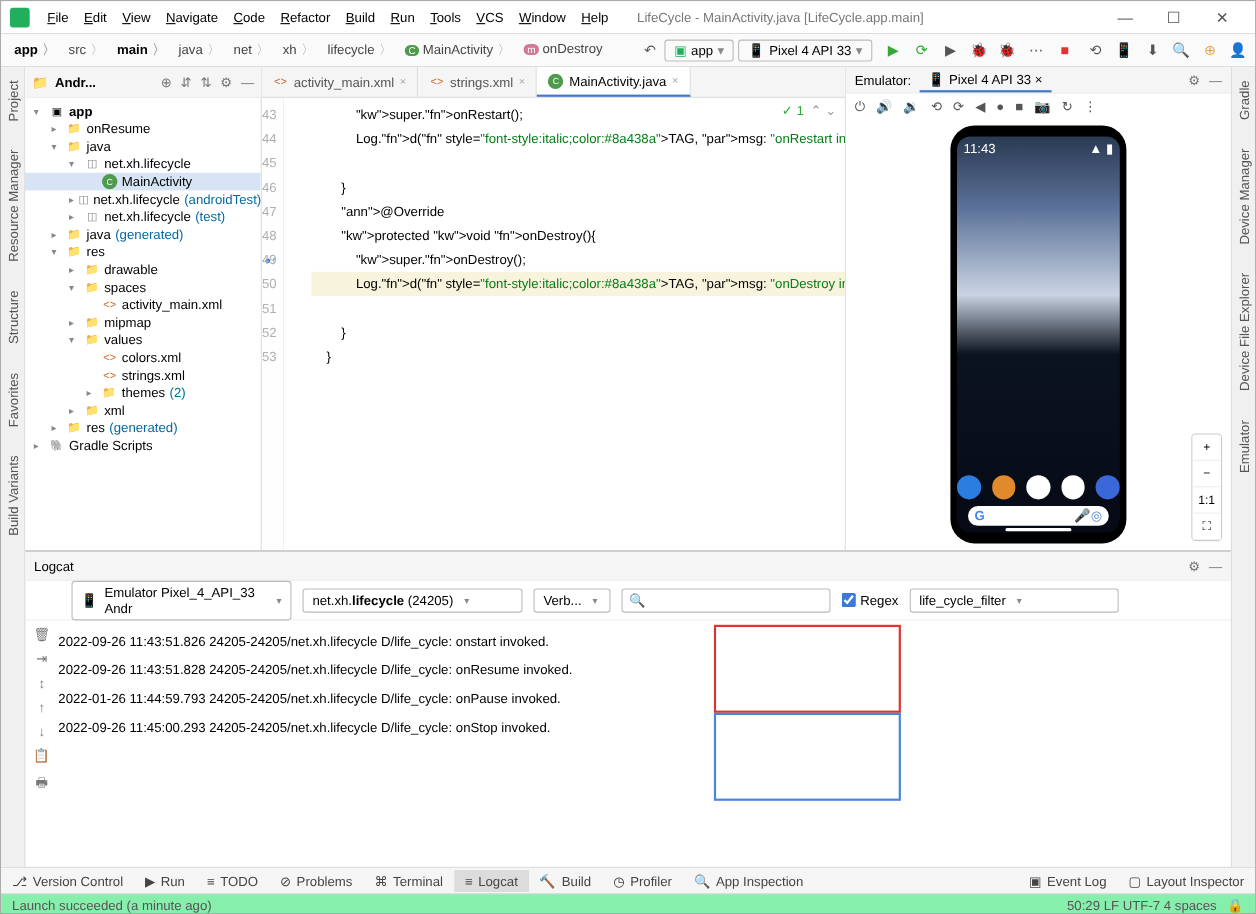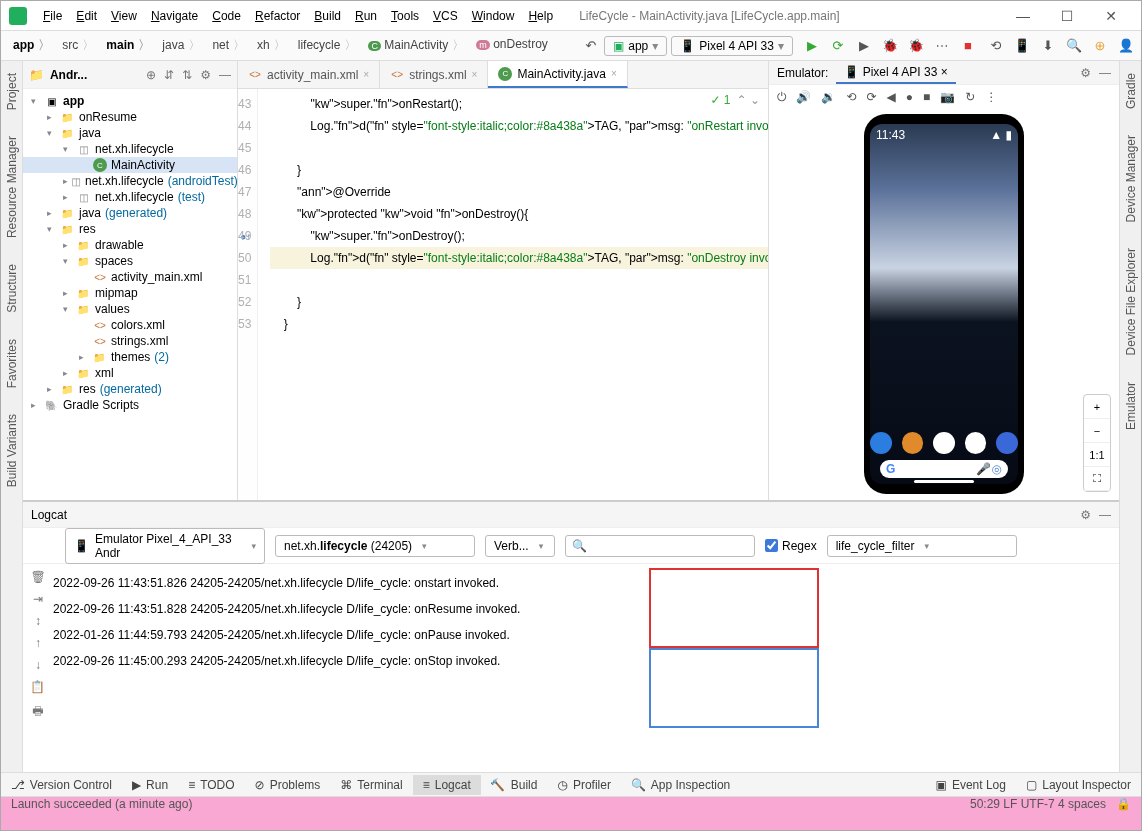--- a/index.html
+++ b/index.html
@@ -48,21 +48,21 @@
 .ic.pkg { color:#888; }
 .ic.cls { background:#4e9a4e; color:#fff; border-radius:7px; font-size:8px; }
 .ic.xml { color:#c97438; }
 .node .gen { color:#0369a1; font-style:normal; }
 
 .editor { flex:1; display:flex; flex-direction:column; border-right:1px solid #ddd; min-width:0; }
 .tabs { height:28px; display:flex; border-bottom:1px solid #ddd; background:#f5f5f5; }
 .tab { padding:4px 10px; display:flex; align-items:center; gap:5px; border-right:1px solid #ddd; color:#555; cursor:default; }
 .tab.active { background:#fff; border-bottom:2px solid #3f79c9; color:#000; }
 .tab .x { color:#aaa; font-size:10px; }
-.editarea { flex:1; display:flex; font-family:"JetBrains Mono",Consolas,monospace; font-size:13px; overflow:auto; position:relative; }
+.editarea { flex:1; display:flex; font-family:"JetBrains Mono",Consolas,monospace; font-size:13px; overflow:auto; position:relative;gap:13px; }
 .gut { width:32px; text-align:right; color:#b0b0b0; padding:4px 6px 0 0; background:#fefefe; border-right:1px solid #f0f0f0; }
 .gut div { height:22px; line-height:22px; }
 .gline { height:22px; }
 .code { padding:4px 0 0 12px; }
 .cline { height:22px; line-height:22px; white-space:pre; }
 .cline.hl { background:#f7f3dc; }
 .str { color:#067d17; }
 
 .emu { width:350px; display:flex; flex-direction:column; background:#fff; }
 .emuhead { height:28px; display:flex; align-items:center; padding:0 8px; gap:8px; border-bottom:1px solid #eee; background:#f5f5f5; }
@@ -92,21 +92,21 @@
 .lcgut { width:30px; display:flex; flex-direction:column; align-items:center; gap:8px; padding:6px 0; color:#777; }
 .loglines { font-family:"JetBrains Mono",Consolas,monospace; font-size:13.5px; padding:6px 0; position:relative; }
 .ll { height:26px; line-height:26px; white-space:pre; }
 .boxR { position:absolute; border:2px solid #d33; }
 .boxB { position:absolute; border:2px solid #4a86d8; }
 
 
 .toolstrip { height:24px; display:flex; align-items:center; border-top:1px solid #ddd; background:#f5f5f5; }
 .tsbtn { padding:3px 10px; display:flex; align-items:center; gap:5px; color:#444; cursor:default; }
 .tsbtn.active { background:#dcdcdc; }
-.statusbar { height:34px; display:flex; align-items:flex-start; padding:0 10px; background:#f9a8d4; border-top:1px solid #ddd; color:#555; font-size:11px; }
+.statusbar { height:18px; display:flex; align-items:flex-end; padding:0 10px; background:#86efac; border-top:1px solid #ddd; color:#555; font-size:11px; }
 </style>
 </head>
 <body>
 
 <div class="win">
 
   <div class="titlebar">
     <div class="logo"></div>
     <div class="menubar" id="menubar">
         <span><u>F</u>ile</span>

